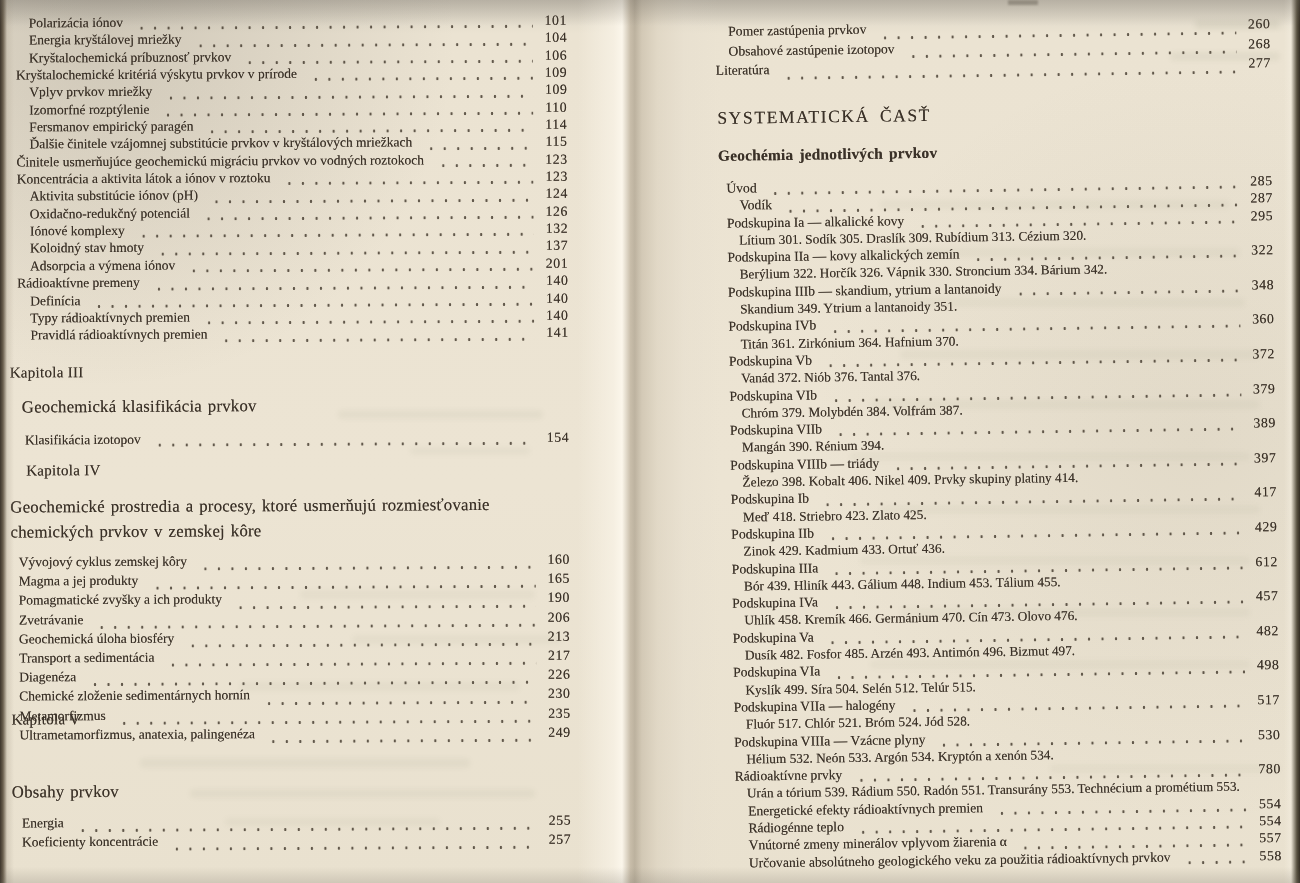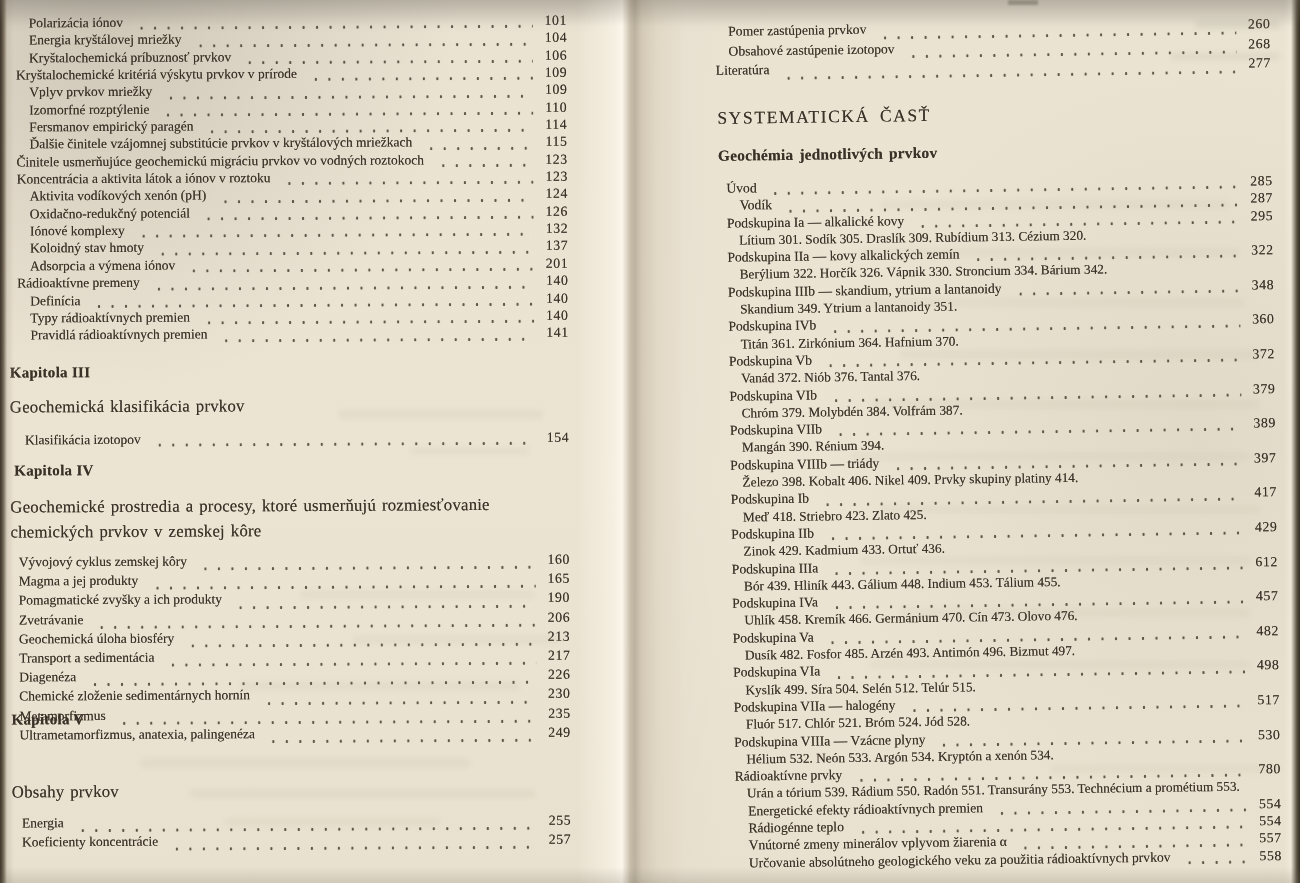--- a/index.html
+++ b/index.html
@@ -25,21 +25,21 @@
   .toc-row.detail{padding-left:12px}
   .toc-row.detail .toc-label{font-size:13.3px}
   .toc-label{white-space:nowrap;}
   .leader{
     flex:1;align-self:flex-end;height:5px;margin:0 6px 2px 9px;
     background-image:radial-gradient(circle, rgba(62,52,40,.8) 1.1px, rgba(62,52,40,0) 1.5px);
     background-size:13.5px 5px;background-position:3px 1px;background-repeat:repeat-x;
   }
   .pagenum{min-width:34px;text-align:center;letter-spacing:.6px;font-size:13.8px;}
 
-  .kicker{position:absolute;font-weight:bold;font-size:15px;letter-spacing:.3px;white-space:nowrap;}
+  .kicker{position:absolute;font-weight:normal;font-size:15px;letter-spacing:.3px;white-space:nowrap;}
   .chapter-title{position:absolute;font-size:16.8px;line-height:24.5px;letter-spacing:.2px;word-spacing:1.5px;}
   .part-title{position:absolute;font-size:17.5px;letter-spacing:1.6px;word-spacing:4px;white-space:nowrap;}
   .section-title{position:absolute;font-weight:bold;font-size:15.4px;letter-spacing:.2px;word-spacing:2px;white-space:nowrap;}
 
   
   .overlay{position:absolute;top:0;bottom:0;pointer-events:none;}
   .edge-left{left:0;width:14px;background:linear-gradient(90deg,#3c342a 0,#6a5f4e 3px,rgba(190,180,162,.45) 7px,rgba(190,180,162,0) 14px);}
   .edge-right{right:0;width:16px;background:linear-gradient(270deg,#322b21 0,#57503f 3px,rgba(244,238,224,.55) 9px,rgba(244,238,224,0) 16px);}
   .gutter{left:578px;width:142px;background:linear-gradient(90deg,
       rgba(236,228,215,0) 0%, rgba(247,241,228,.85) 25%, rgba(252,247,236,.95) 31%,
@@ -103,21 +103,21 @@
           <span class="toc-label">Činitele usmerňujúce geochemickú migráciu prvkov vo vodných roztokoch</span>
           <span class="leader"></span>
           <span class="pagenum">123</span>
         </div>
         <div class="toc-row ind0">
           <span class="toc-label">Koncentrácia a aktivita látok a iónov v roztoku</span>
           <span class="leader"></span>
           <span class="pagenum">123</span>
         </div>
         <div class="toc-row ind1">
-          <span class="toc-label">Aktivita vodíkových xenón (pH)</span>
+          <span class="toc-label">Aktivita substitúcie iónov (pH)</span>
           <span class="leader"></span>
           <span class="pagenum">124</span>
         </div>
         <div class="toc-row ind1">
           <span class="toc-label">Oxidačno-redukčný potenciál</span>
           <span class="leader"></span>
           <span class="pagenum">126</span>
         </div>
         <div class="toc-row ind1">
           <span class="toc-label">Iónové komplexy</span>
@@ -150,30 +150,30 @@
           <span class="pagenum">140</span>
         </div>
         <div class="toc-row ind1">
           <span class="toc-label">Pravidlá rádioaktívnych premien</span>
           <span class="leader"></span>
           <span class="pagenum">141</span>
         </div>
       </div>
 
     <div class="kicker" style="top:363px;left:0">Kapitola III</div>
-    <div class="chapter-title" style="top:394px;left:0">Geochemická klasifikácia prvkov</div>
+    <div class="chapter-title" style="top:394px;left:12px">Geochemická klasifikácia prvkov</div>
     <div class="toc-block fs-left rh17" style="top:431px;left:15px;width:550px">
         <div class="toc-row ind0">
           <span class="toc-label">Klasifikácia izotopov</span>
           <span class="leader"></span>
           <span class="pagenum">154</span>
         </div>
       </div>
 
-    <div class="kicker" style="top:461px;left:4px">Kapitola IV</div>
+    <div class="kicker" style="top:461px;left:16px">Kapitola IV</div>
     <div class="chapter-title" style="top:494px;left:0;width:505px">Geochemické prostredia a procesy, ktoré usmerňujú rozmiesťovanie chemických prvkov v zemskej kôre</div>
     <div class="toc-block fs-left rh19" style="top:553px;left:8px;width:557px">
         <div class="toc-row ind0">
           <span class="toc-label">Vývojový cyklus zemskej kôry</span>
           <span class="leader"></span>
           <span class="pagenum">160</span>
         </div>
         <div class="toc-row ind0">
           <span class="toc-label">Magma a jej produkty</span>
           <span class="leader"></span>

